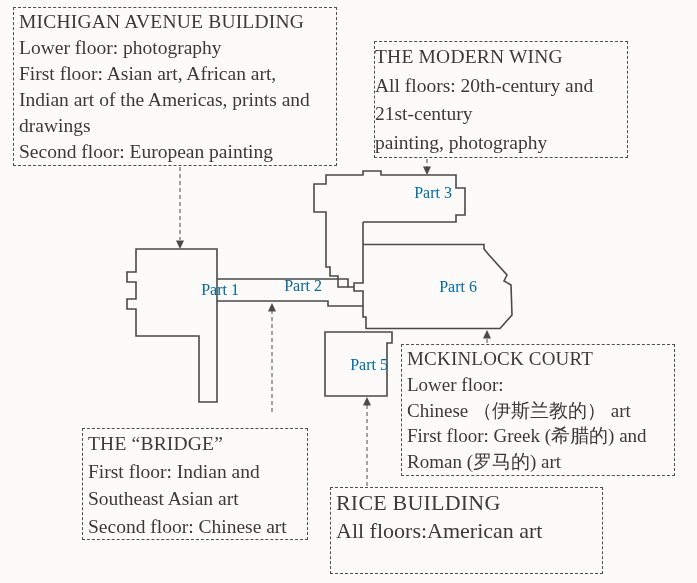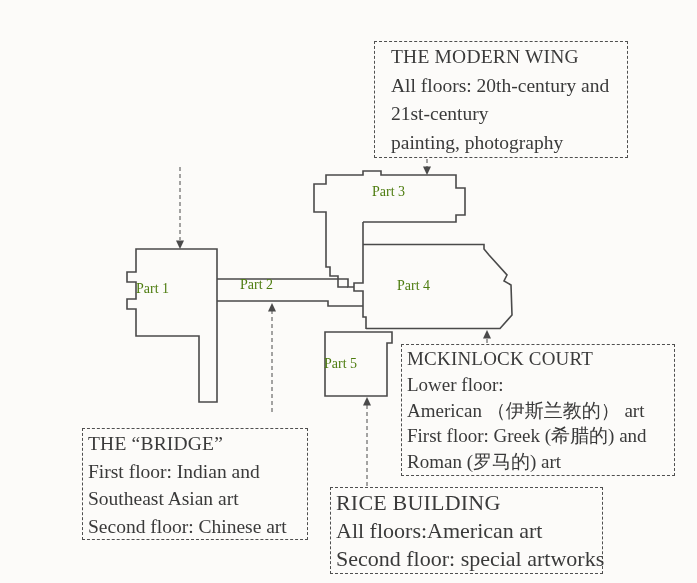--- a/index.html
+++ b/index.html
@@ -16,27 +16,27 @@
     background:transparent;
     padding:1px 4px 0 5px;
     white-space:nowrap;
   }
   .infobox .title{letter-spacing:.2px;}
   .infobox .line,.infobox .title{display:block;}
   .t-left{text-align:left;}
   .t-center{}
   
   .box-michigan{left:13px;top:7px;width:324px;height:159px;font-size:19.5px;line-height:26px;}
-  .box-modern{left:374px;top:41px;width:254px;height:117px;font-size:19.5px;line-height:28.5px;padding-left:16px;}
+  .box-modern{left:374px;top:41px;width:254px;height:117px;font-size:19.5px;line-height:28.5px;padding-left:0;}
   .box-bridge{left:82px;top:428px;width:226px;height:112px;font-size:19.5px;line-height:27.5px;}
   .box-mckinlock{left:401px;top:344px;width:274px;height:132px;font-size:19px;line-height:25.8px;}
   .box-rice{left:330px;top:487px;width:273px;height:87px;font-size:22px;line-height:28px;}
   .part-label{
-    position:absolute;font-size:14px;text-align:left;
-    color:#4d7c0f;white-space:nowrap;
+    position:absolute;font-size:16px;text-align:right;
+    color:#0369a1;white-space:nowrap;
   }
   .lbl-part1{left:136px;top:281px;width:103px;}
   .lbl-part2{left:240px;top:277px;width:82px;}
   .lbl-part3{left:372px;top:184px;width:80px;}
   .lbl-part4{left:397px;top:278px;width:80px;}
   .lbl-part5{left:324px;top:356px;width:64px;}
 </style>
 </head>
 <body>
 
@@ -67,45 +67,52 @@
       <path stroke="none" fill="#4a4a4a" d="M487,330 L483,338.5 L491,338.5 Z"></path>
 
       <path fill="none" stroke-dasharray="4 3" d="M367,486 V405"></path>
       <path stroke="none" fill="#4a4a4a" d="M367,397 L363,405.5 L371,405.5 Z"></path>
     </g>
   </svg>
 
   <div class="part-label lbl-part1">Part 1</div>
   <div class="part-label lbl-part2">Part 2</div>
   <div class="part-label lbl-part3">Part 3</div>
-  <div class="part-label lbl-part4">Part 4</div>
+  <div class="part-label lbl-part4">Part 6</div>
   <div class="part-label lbl-part5">Part 5</div>
 
+  <div class="infobox box-michigan">
+    <span class="title t-left">MICHIGAN AVENUE BUILDING</span>
+    <span class="line">Lower floor: photography</span>
+    <span class="line">First floor: Asian art, African art,</span>
+    <span class="line">Indian art of the Americas, prints and</span>
+    <span class="line">drawings</span>
+    <span class="line">Second floor: European painting</span>
+  </div>
 
   <div class="infobox box-modern">
     <span class="title t-left">THE MODERN WING</span>
     <span class="line">All floors: 20th-century and</span>
     <span class="line">21st-century</span>
     <span class="line">painting, photography</span>
   </div>
 
   <div class="infobox box-bridge">
     <span class="title t-center">THE “BRIDGE”</span>
     <span class="line">First floor: Indian and</span>
     <span class="line">Southeast Asian art</span>
     <span class="line">Second floor: Chinese art</span>
   </div>
 
   <div class="infobox box-mckinlock">
     <span class="title t-center">MCKINLOCK COURT</span>
     <span class="line">Lower floor:</span>
-    <span class="line">American （伊斯兰教的） art</span>
+    <span class="line">Chinese （伊斯兰教的） art</span>
     <span class="line">First floor: Greek (希腊的) and</span>
     <span class="line"> Roman (罗马的) art</span>
   </div>
 
   <div class="infobox box-rice">
     <span class="title t-center">RICE BUILDING</span>
     <span class="line">All floors:American art</span>
-    <span class="line">Second floor: special artworks</span>
   </div>
 
 </div>
 
 </body></html>

